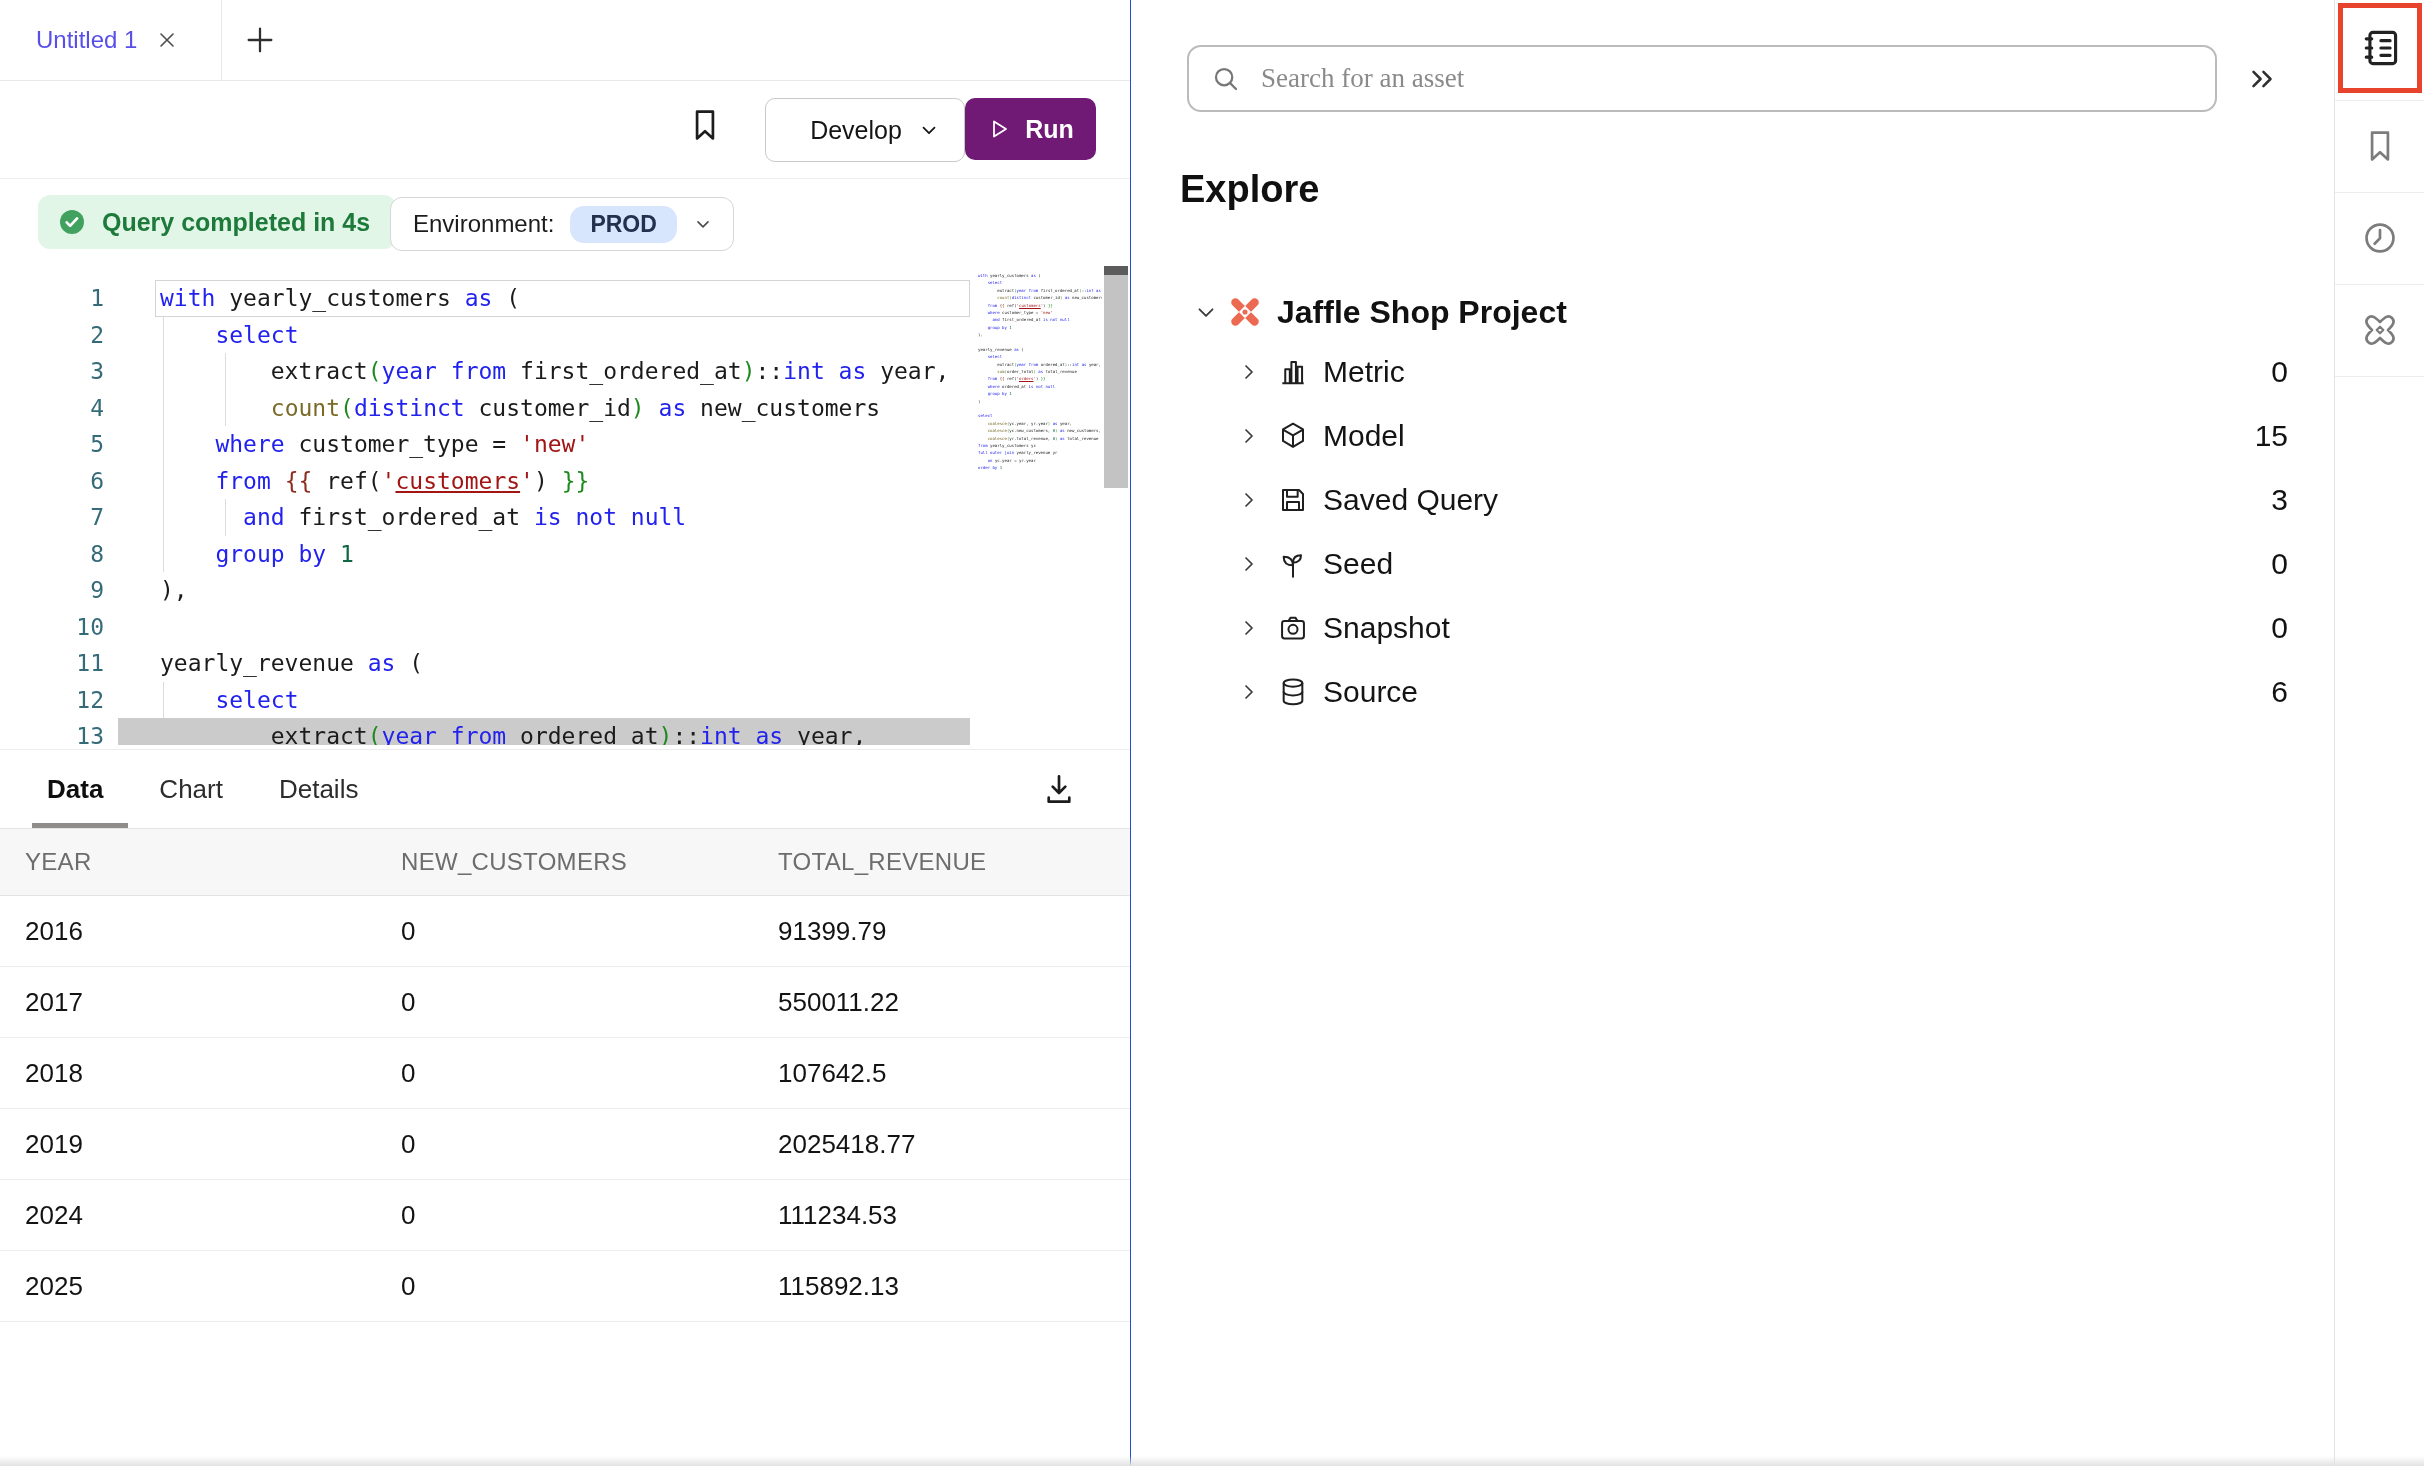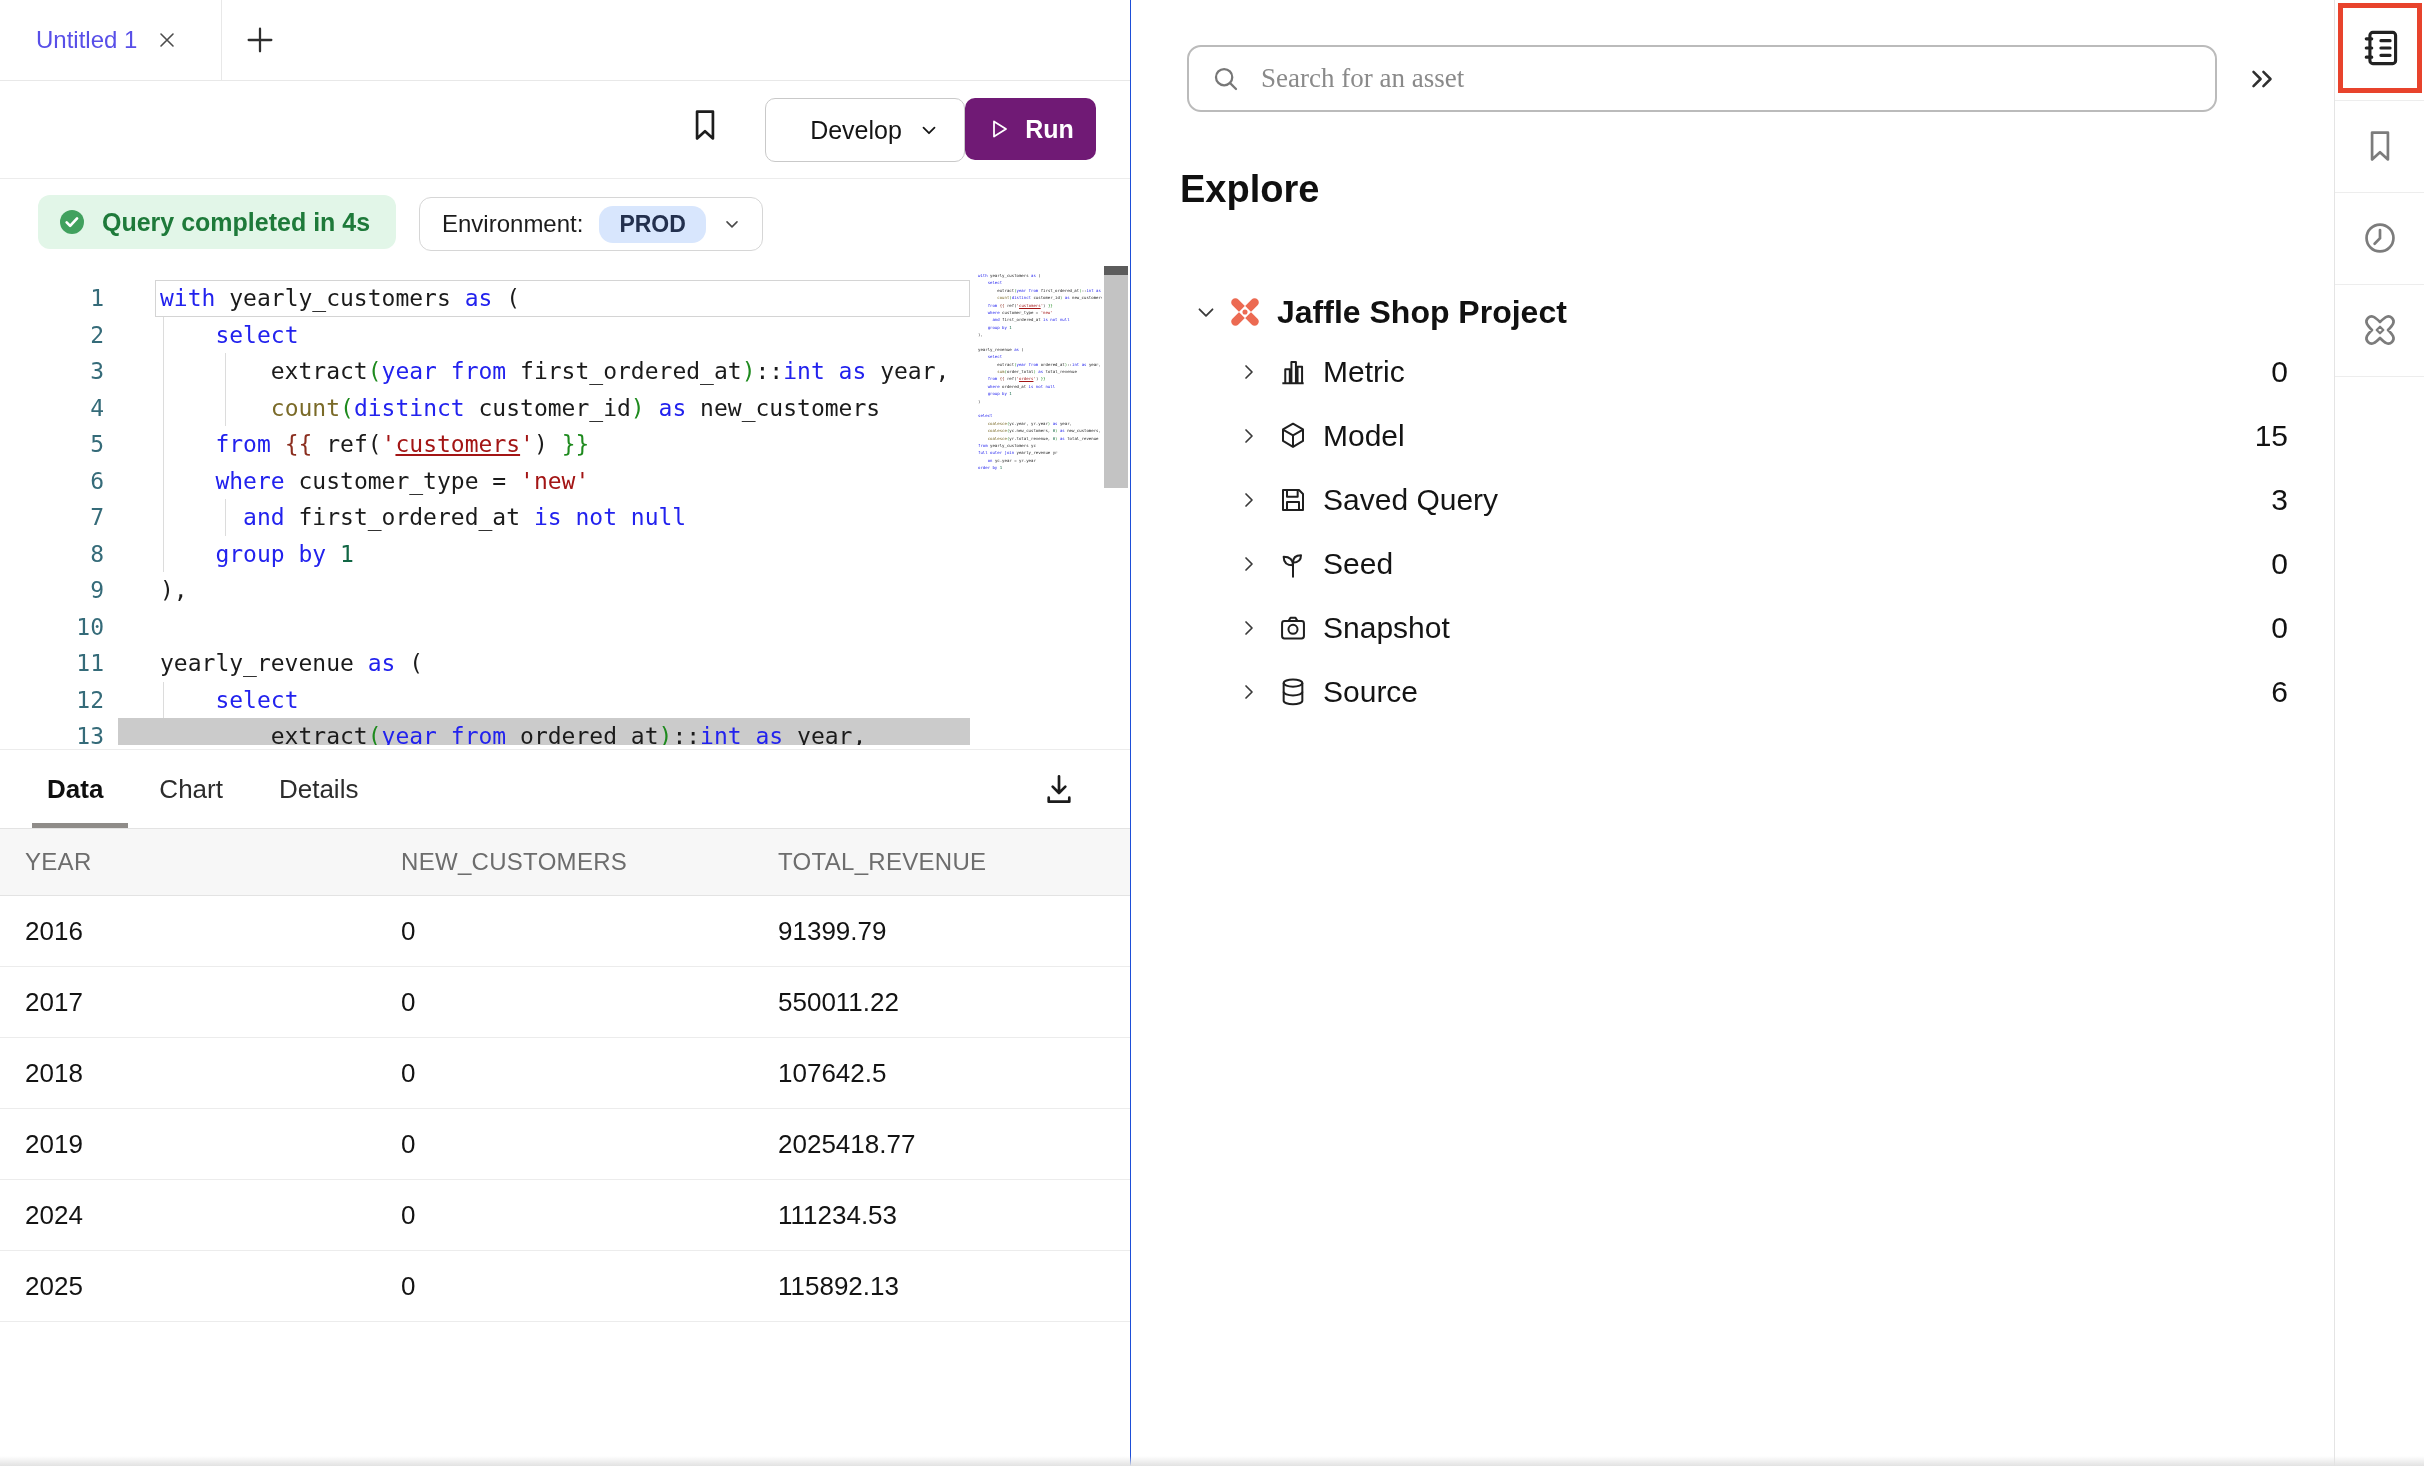--- a/index.html
+++ b/index.html
@@ -14,21 +14,21 @@
   .newtab-btn{display:flex;align-items:center;justify-content:center;width:76px;color:#2e2e2e;cursor:pointer;}
   .toolbar{position:absolute;left:0;top:80px;width:100%;height:98px;border-bottom:1px solid #ececec;}
   .bookmark-btn{position:absolute;left:686px;top:26px;color:#1d1d1d;}
   .develop-btn{position:absolute;left:765px;top:18px;width:178px;height:62px;border:1px solid #c9c9c9;border-radius:10px;
                background:#fff;display:flex;align-items:center;justify-content:center;gap:16px;font-size:25px;font-weight:500;color:#141414;cursor:pointer;padding-left:20px;}
   .run-btn{position:absolute;left:965px;top:18px;width:131px;height:62px;background:#701a75;border-radius:10px;color:#fff;
            display:flex;align-items:center;justify-content:center;gap:14px;font-size:25px;font-weight:600;cursor:pointer;}
   .statusrow{position:absolute;left:0;top:178px;width:100%;height:88px;border-bottom:1px solid #ececec;}
   .query-pill{position:absolute;left:38px;top:17px;height:54px;background:#e2f6e8;border-radius:12px;display:flex;align-items:center;gap:14px;
               padding:0 26px 0 18px;font-size:25px;font-weight:600;color:#1e7a3a;}
-  .env-select{position:absolute;left:419px;top:19px;height:52px;border:1px solid #d6d6d6;border-radius:12px;background:#fff;
+  .env-select{position:absolute;left:390px;top:19px;height:52px;border:1px solid #d6d6d6;border-radius:12px;background:#fff;
               display:flex;align-items:center;gap:16px;padding:0 20px 0 22px;cursor:pointer;}
   .env-label{font-size:24px;color:#1c1c1c;}
   .env-badge{background:#d8e6fd;border-radius:14px;padding:5px 20px;font-size:23px;font-weight:600;color:#23304e;}
   
   .editor{position:absolute;left:0;top:266px;width:1130px;height:479px;overflow:hidden;background:#fff;
           font-family:"DejaVu Sans Mono",monospace;font-size:23px;}
   .gutter{position:absolute;left:0;top:14px;width:104px;text-align:right;color:#356b79;}
   .gutter div{height:36.5px;line-height:36.5px;}
   .code-area{position:absolute;left:118px;top:14px;right:160px;}
   .cl{height:36.5px;line-height:36.5px;white-space:pre;padding-left:42px;}
@@ -168,22 +168,22 @@
       <div class="iguide" style="left:163px;top:50px;height:256px;"></div>
       <div class="iguide" style="left:225px;top:87px;height:73px;"></div>
       <div class="iguide" style="left:225px;top:233px;height:37px;"></div>
       <div class="iguide" style="left:163px;top:416px;height:63px;"></div>
       <div class="iguide" style="left:225px;top:452px;height:27px;"></div>
       <div class="code-area" id="code-area">
           <div class="cl cur"><span class="t-k">with</span><span class="t-p"> yearly_customers </span><span class="t-k">as</span><span class="t-p"> (</span></div>
           <div class="cl"><span class="t-p">    </span><span class="t-k">select</span></div>
           <div class="cl"><span class="t-p">        extract</span><span class="t-b">(</span><span class="t-k">year</span><span class="t-p"> </span><span class="t-k">from</span><span class="t-p"> first_ordered_at</span><span class="t-b">)</span><span class="t-p">::</span><span class="t-k">int</span><span class="t-p"> </span><span class="t-k">as</span><span class="t-p"> year,</span></div>
           <div class="cl"><span class="t-p">        </span><span class="t-f">count</span><span class="t-b">(</span><span class="t-k">distinct</span><span class="t-p"> customer_id</span><span class="t-b">)</span><span class="t-p"> </span><span class="t-k">as</span><span class="t-p"> new_customers</span></div>
+          <div class="cl"><span class="t-p">    </span><span class="t-k">where</span><span class="t-p"> customer_type = </span><span class="t-s">'new'</span></div>
           <div class="cl"><span class="t-p">    </span><span class="t-k">from</span><span class="t-p"> </span><span class="t-j">{{</span><span class="t-p"> ref(</span><span class="t-s">'</span><span class="t-l">customers</span><span class="t-s">'</span><span class="t-p">) </span><span class="t-b">}}</span></div>
-          <div class="cl"><span class="t-p">    </span><span class="t-k">where</span><span class="t-p"> customer_type = </span><span class="t-s">'new'</span></div>
           <div class="cl"><span class="t-p">      </span><span class="t-k">and</span><span class="t-p"> first_ordered_at </span><span class="t-k">is not null</span></div>
           <div class="cl"><span class="t-p">    </span><span class="t-k">group by</span><span class="t-p"> </span><span class="t-n">1</span></div>
           <div class="cl"><span class="t-p">),</span></div>
           <div class="cl"><span class="t-p"></span></div>
           <div class="cl"><span class="t-p">yearly_revenue </span><span class="t-k">as</span><span class="t-p"> (</span></div>
           <div class="cl"><span class="t-p">    </span><span class="t-k">select</span></div>
           <div class="cl sel"><span class="t-p">        extract</span><span class="t-b">(</span><span class="t-k">year</span><span class="t-p"> </span><span class="t-k">from</span><span class="t-p"> ordered_at</span><span class="t-b">)</span><span class="t-p">::</span><span class="t-k">int</span><span class="t-p"> </span><span class="t-k">as</span><span class="t-p"> year,</span></div>
         </div>
       <div class="minimap" id="minimap">
           <div class="cl"><span class="t-k">with</span><span class="t-p"> yearly_customers </span><span class="t-k">as</span><span class="t-p"> (</span></div>

